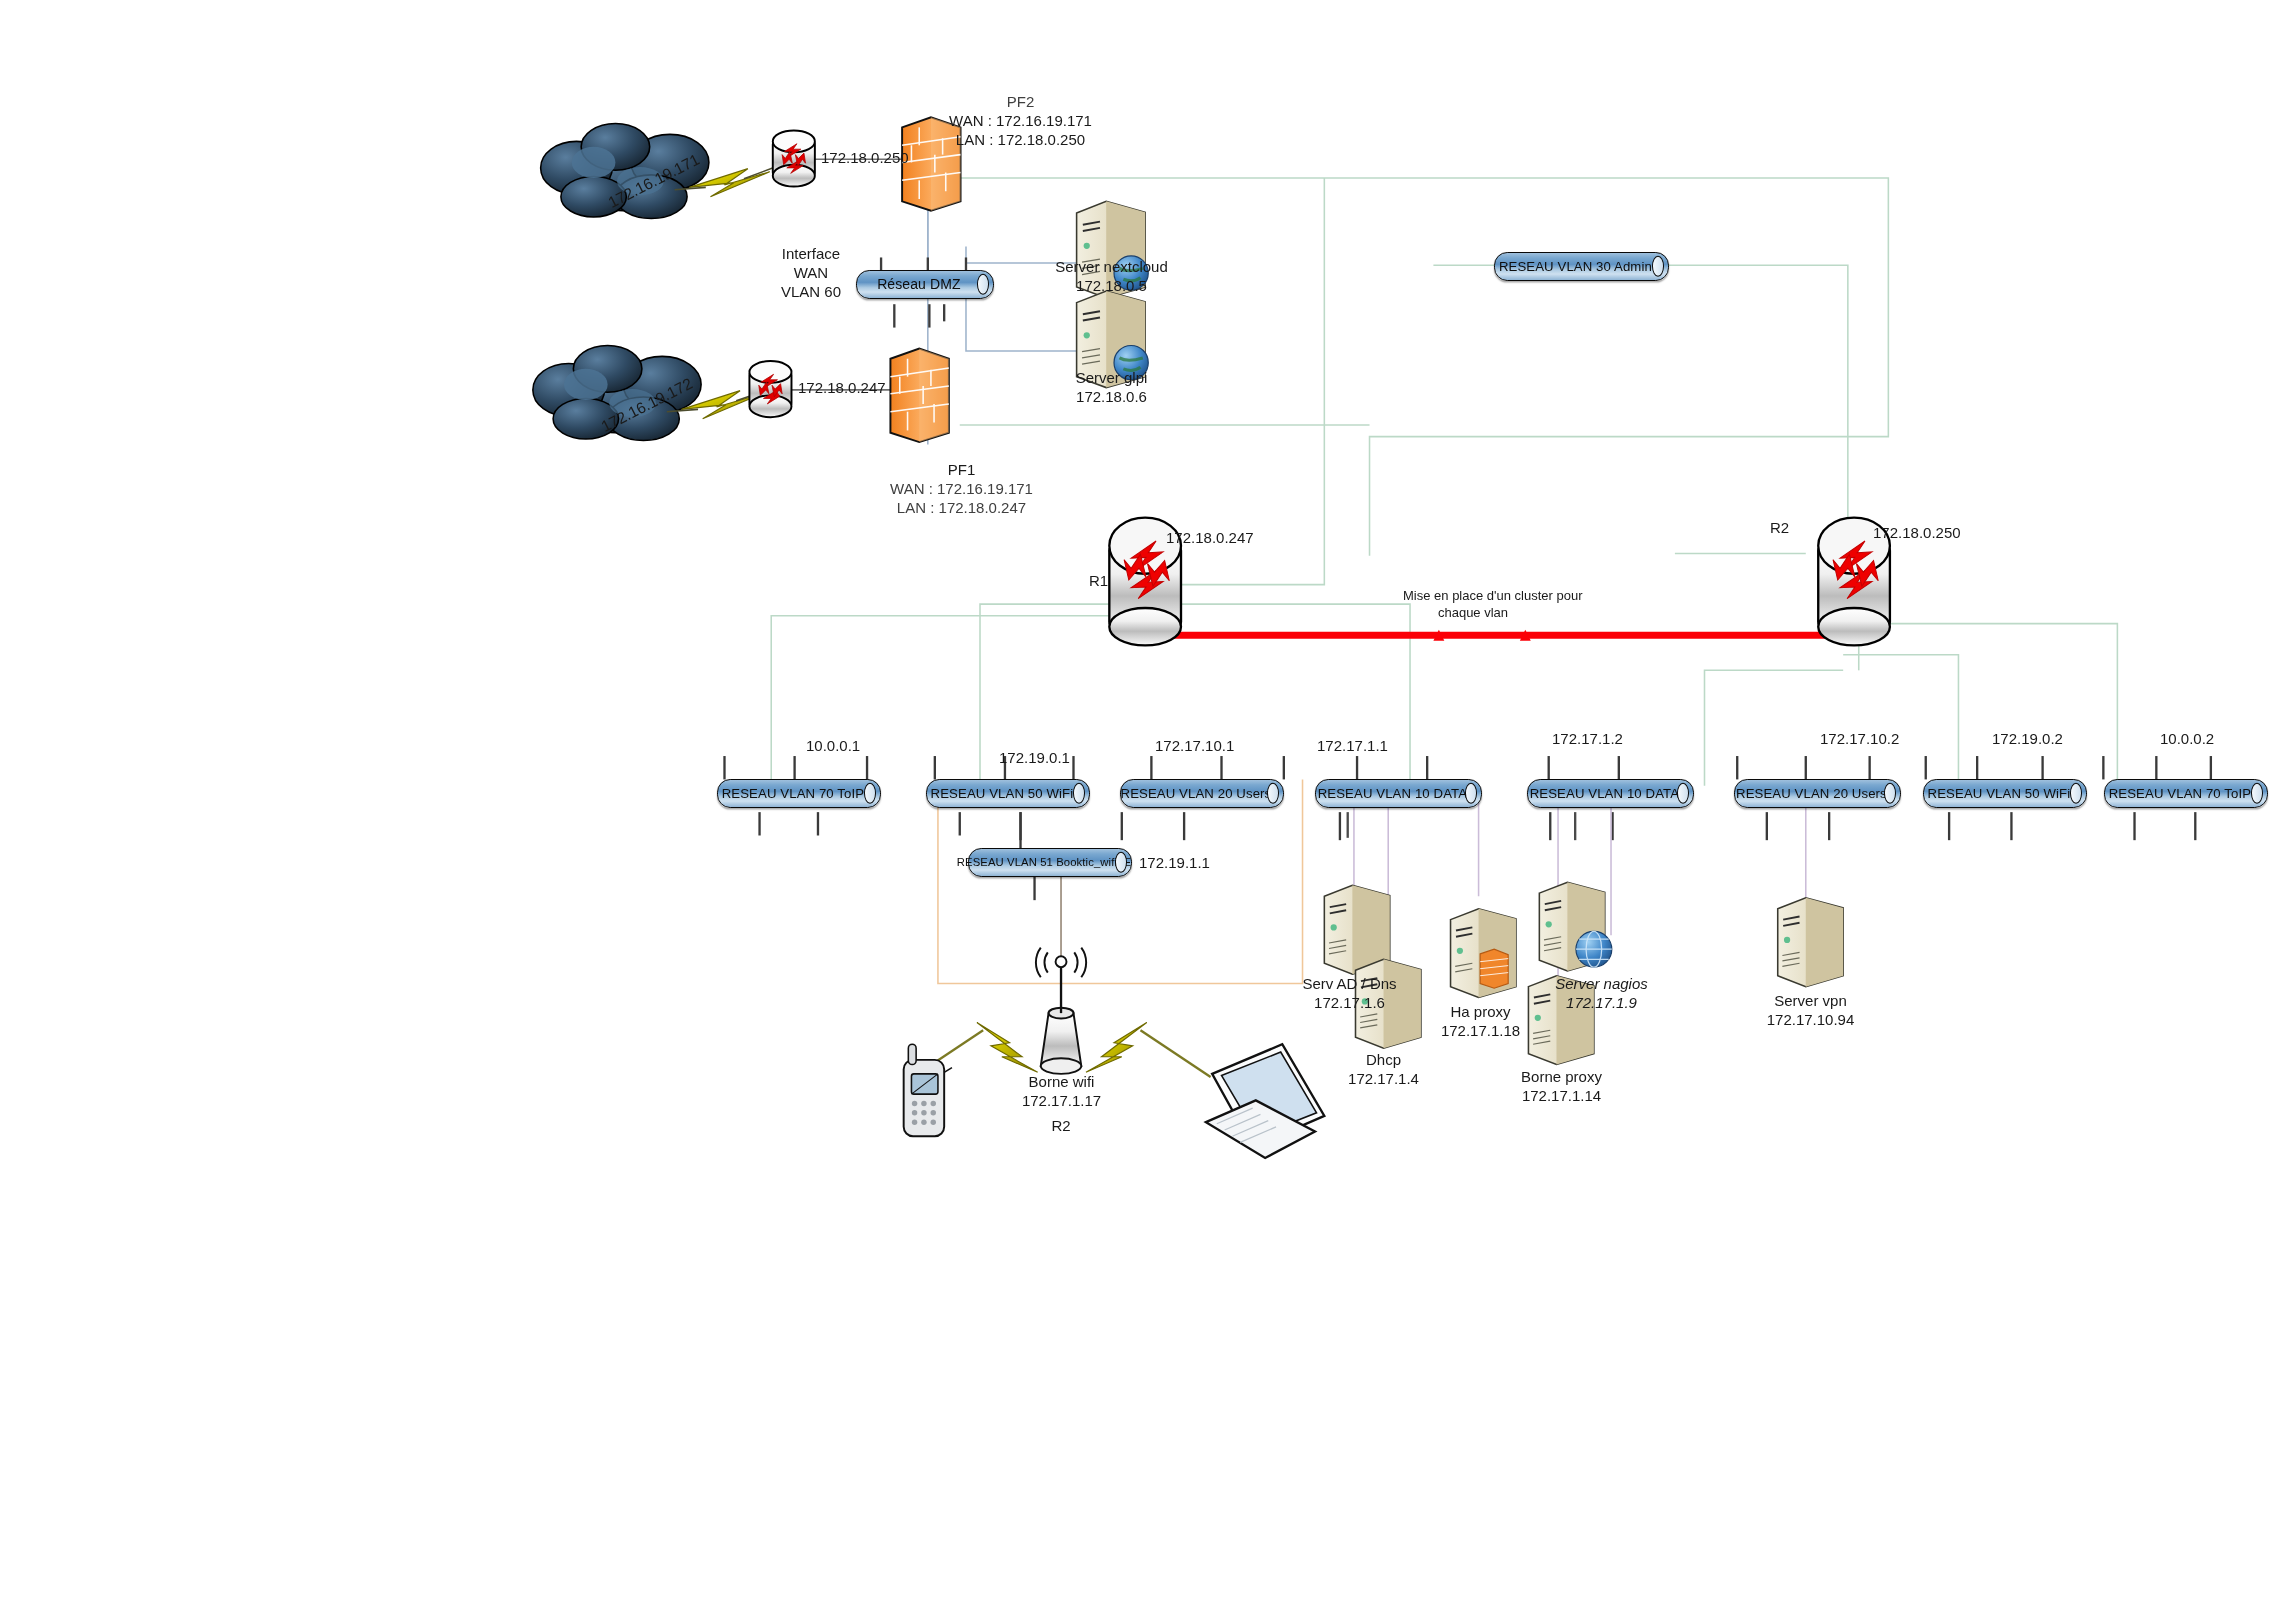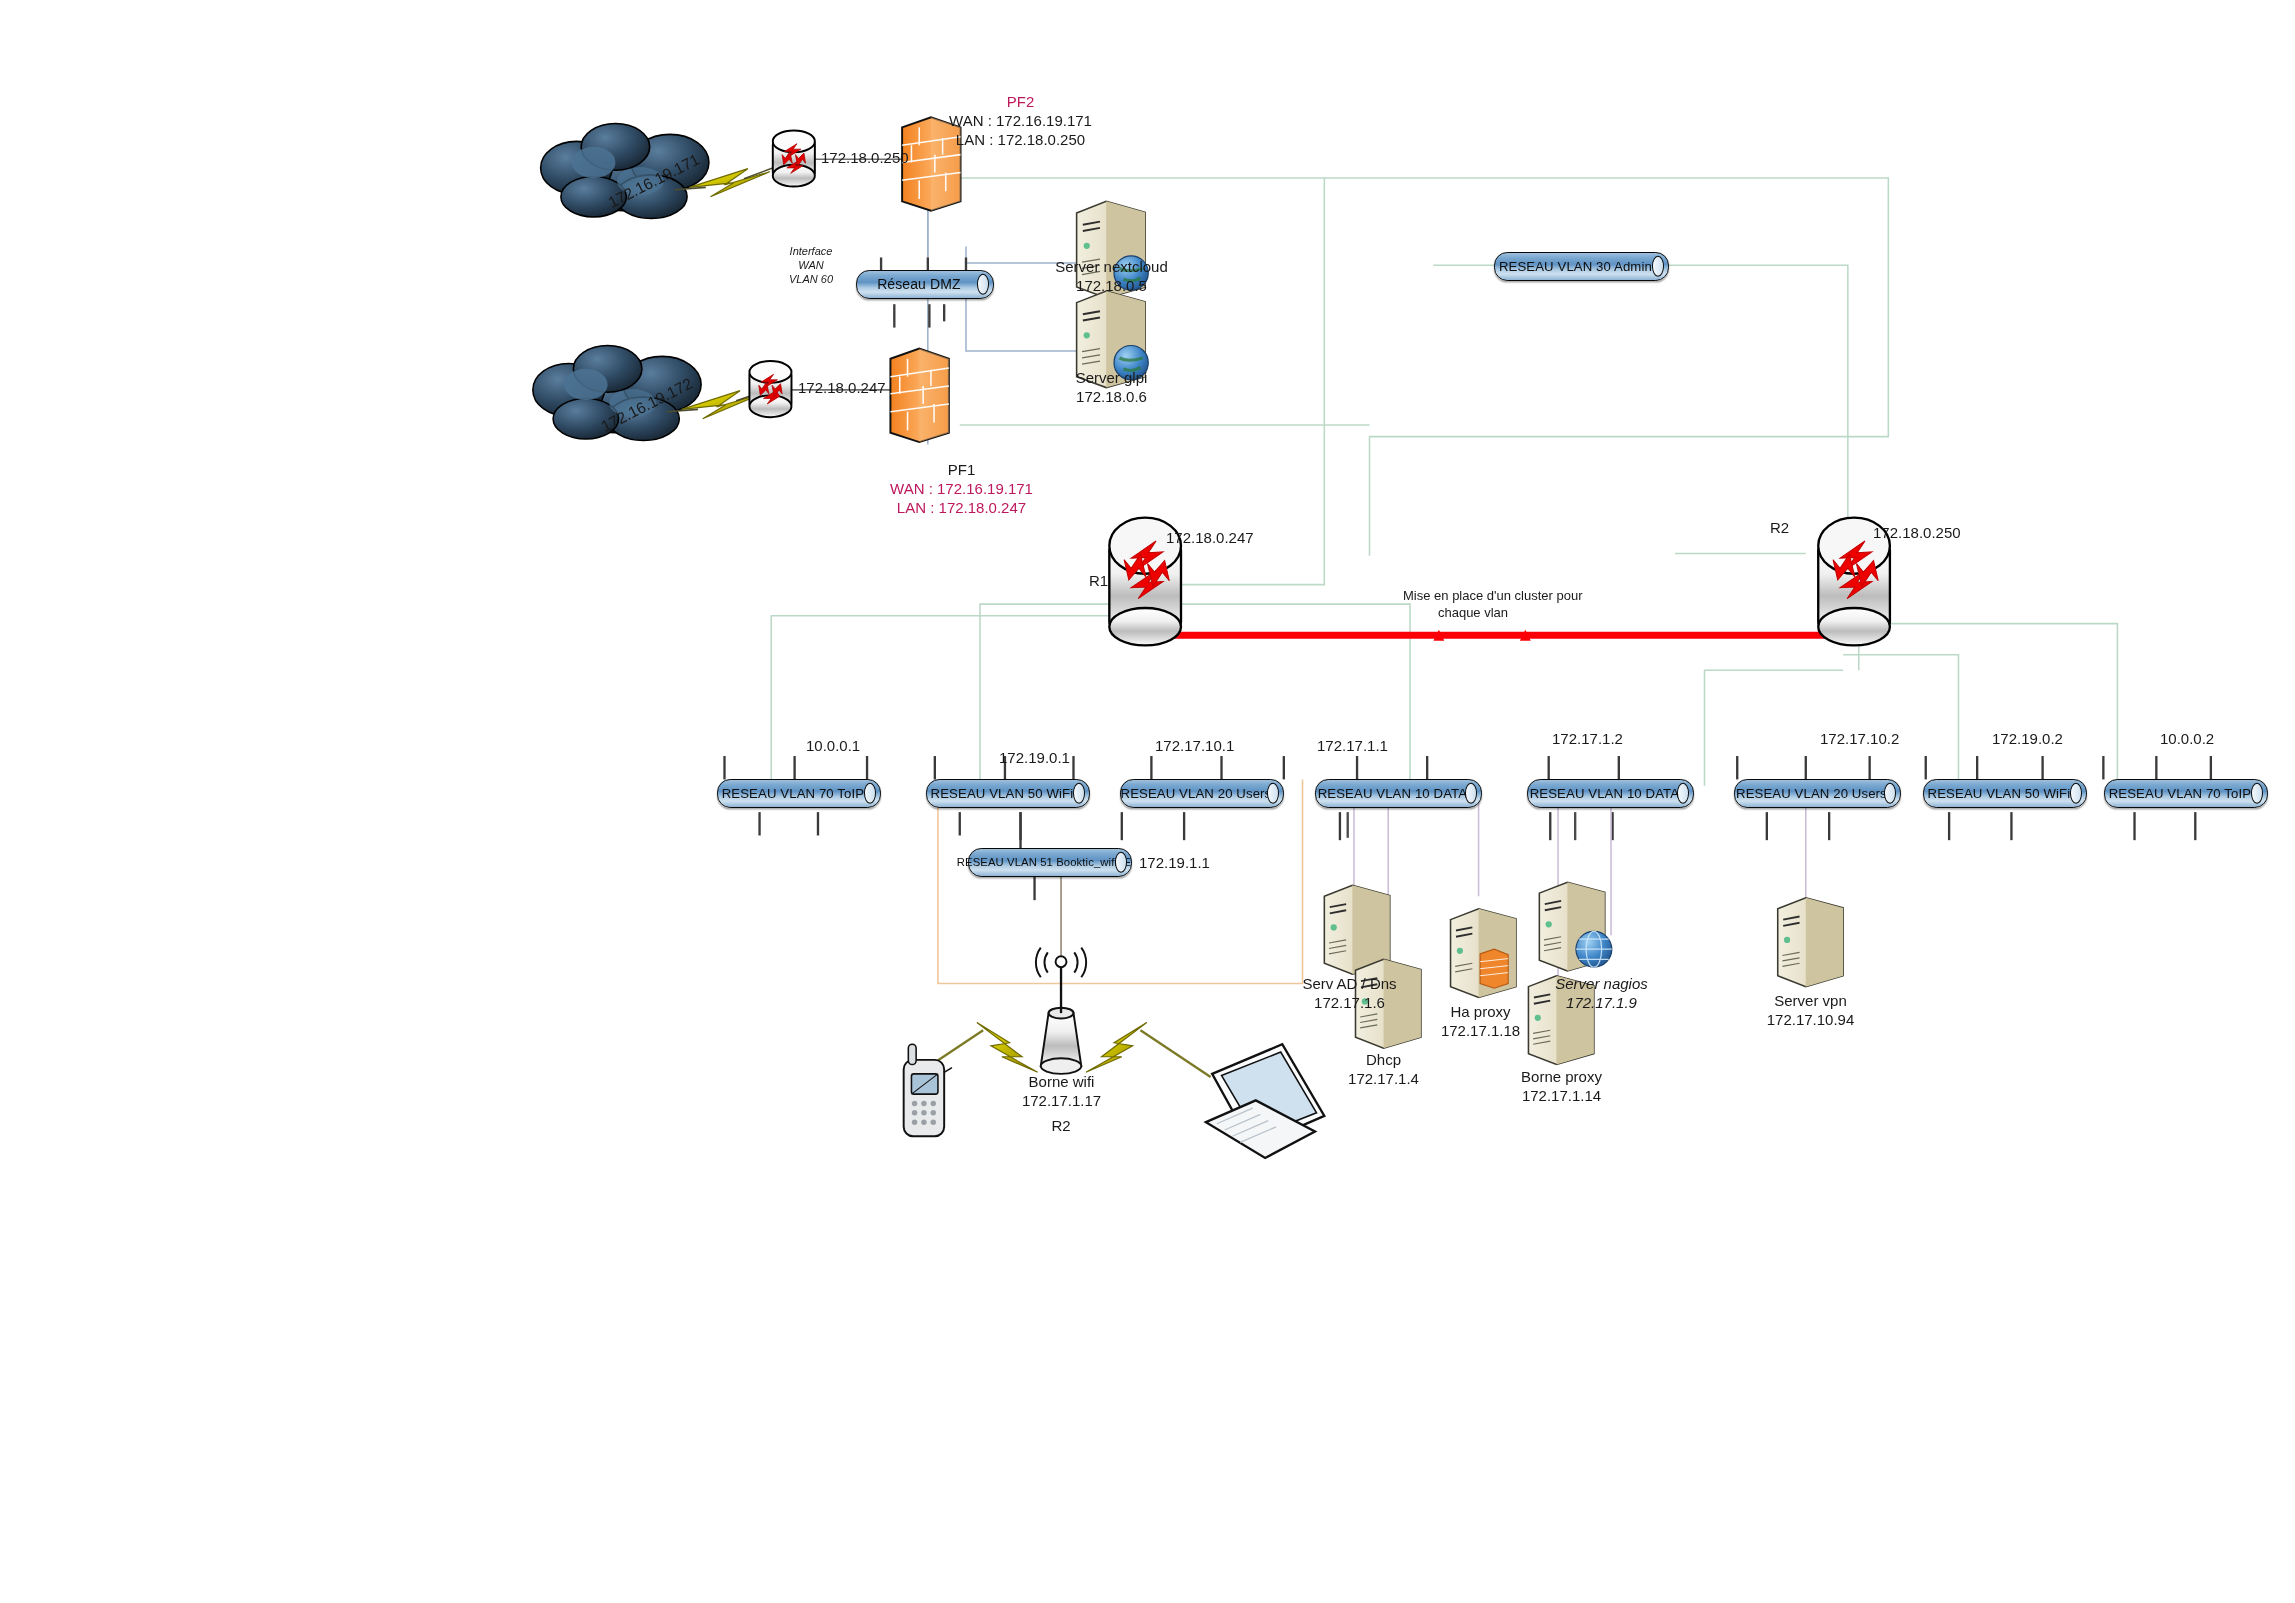--- a/index.html
+++ b/index.html
@@ -2,23 +2,23 @@
 <html style="font-size:12.5px"><head>
 <meta charset="utf-8">
 <title>Network Diagram</title>
 <style>
   html,body{margin:0;padding:0;background:#ffffff;}
   body{font-family:"Liberation Sans", sans-serif;}
   #stage{position:relative;width:2295px;height:1604px;background:#fff;overflow:hidden;}
   svg#wires{position:absolute;left:0;top:0;width:2295px;height:1604px;pointer-events:none;}
   .lbl{position:absolute;font-size:15px;color:#1a1a1a;white-space:nowrap;line-height:1.28;}
   .lbl.c{text-align:center;}
-  .lbl.small{font-size:11px;font-style:italic;}
+  .lbl.small{font-size:15px;}
   .lbl.tiny{font-size:13px;}
-  .grn{color:#be185d;}
+  .grn{color:#404040;}
   
   .vbar{position:absolute;height:26.5px;border:1.9px solid #0a0a0a;border-radius:13.2px;
         background:linear-gradient(to bottom,#9fc0dd 0%,#7aa8d0 18%,#5f93c4 42%,#adcbe3 62%,#cfe1f0 78%,#8fb4d5 100%);
         box-shadow:0 1.6px 1.6px rgba(0,0,0,.35);display:flex;align-items:center;justify-content:center;}
   .vbar span{font-size:13.2px;color:#0e0e0e;letter-spacing:0.1px;white-space:nowrap;padding:0 20px 0 7.8px;}
   .vbar .cap{position:absolute;right:3.9px;top:50%;transform:translateY(-50%);
         width:10px;height:18.7px;border:1.6px solid #0a0a0a;border-radius:50%;
         background:linear-gradient(to right,#f4f9fd,#cfe0ef);}
   .vbar.dmz span{font-size:14px;}
 </style>

